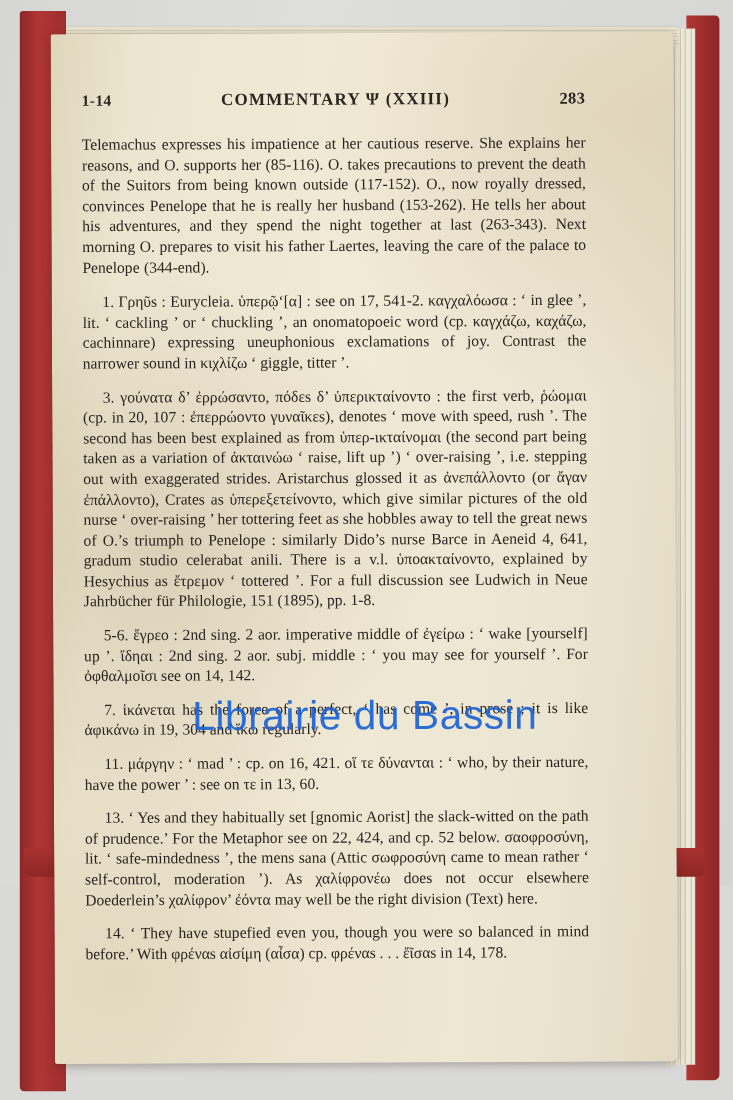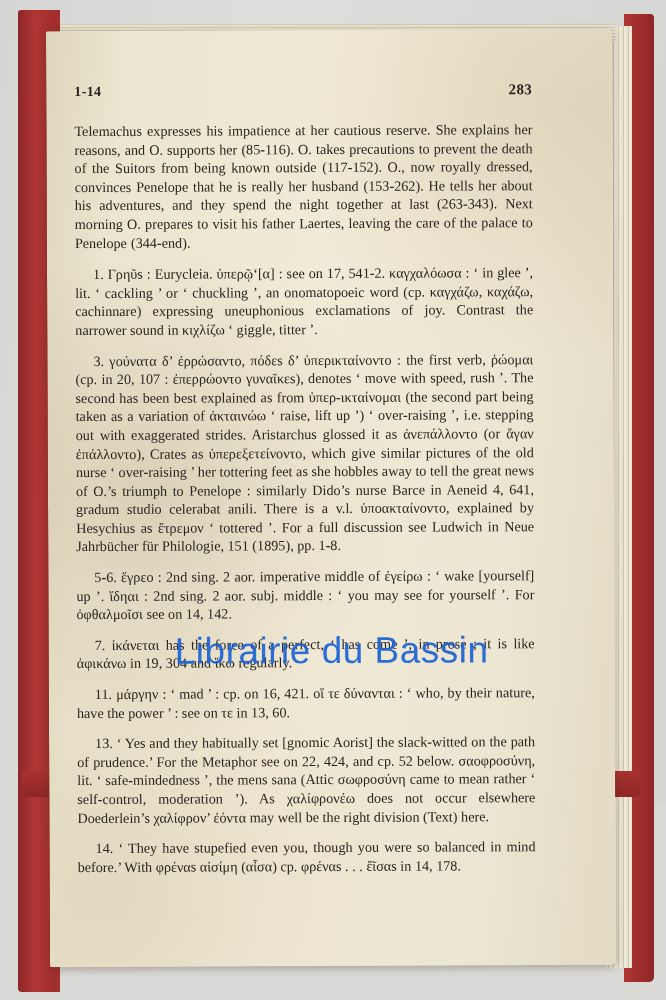--- a/index.html
+++ b/index.html
@@ -165,20 +165,21 @@
   <div class="page-edge-top"></div>
   <div class="cover-bottom"></div>
 
   <div class="page">
     <div class="page-stain"></div>
 
     <div class="content">
 
       <div class="runhead">
         <span class="folio-left">1-14</span>
+        <span class="title">COMMENTARY Ψ (XXIII)</span>
         <span class="folio-right">283</span>
       </div>
 
       <p class="body">Telemachus expresses his impatience at her cautious reserve. She explains her reasons, and O. supports her (85-116). O. takes precautions to prevent the death of the Suitors from being known outside (117-152). O., now royally dressed, convinces Penelope that he is really her husband (153-262). He tells her about his adventures, and they spend the night together at last (263-343). Next morning O. prepares to visit his father Laertes, leaving the care of the palace to Penelope (344-end).</p>
 
       <p class="note">1. Γρηῦs : Eurycleia. ὑπερῷ‘[α] : see on 17, 541-2. καγχαλόωσα : ‘ in glee ’, lit. ‘ cackling ’ or ‘ chuckling ’, an onomatopoeic word (cp. καγχάζω, καχάζω, cachinnare) expressing uneuphonious exclamations of joy. Contrast the narrower sound in κιχλίζω ‘ giggle, titter ’.</p>
 
       <p class="note">3. γούνατα δ’ ἐρρώσαντο, πόδεs δ’ ὑπερικταίνοντο : the first verb, ῥώομαι (cp. in 20, 107 : ἐπερρώοντο γυναῖκεs), denotes ‘ move with speed, rush ’. The second has been best explained as from ὑπερ-ικταίνομαι (the second part being taken as a variation of ἀκταινώω ‘ raise, lift up ’) ‘ over-raising ’, i.e. stepping out with exaggerated strides. Aristarchus glossed it as ἀνεπάλλοντο (or ἄγαν ἐπάλλοντο), Crates as ὑπερεξετείνοντο, which give similar pictures of the old nurse ‘ over-raising ’ her tottering feet as she hobbles away to tell the great news of O.’s triumph to Penelope : similarly Dido’s nurse Barce in Aeneid 4, 641, gradum studio celerabat anili. There is a v.l. ὑποακταίνοντο, explained by Hesychius as ἔτρεμον ‘ tottered ’. For a full discussion see Ludwich in Neue Jahrbücher für Philologie, 151 (1895), pp. 1-8.</p>
 
       <p class="note">5-6. ἔγρεο : 2nd sing. 2 aor. imperative middle of ἐγείρω : ‘ wake [yourself] up ’. ἴδηαι : 2nd sing. 2 aor. subj. middle : ‘ you may see for yourself ’. For ὀφθαλμοῖσι see on 14, 142.</p>

